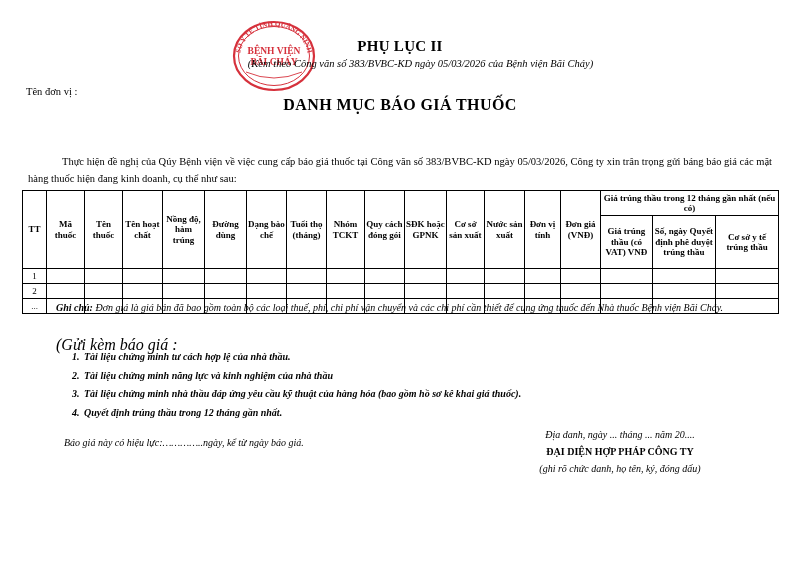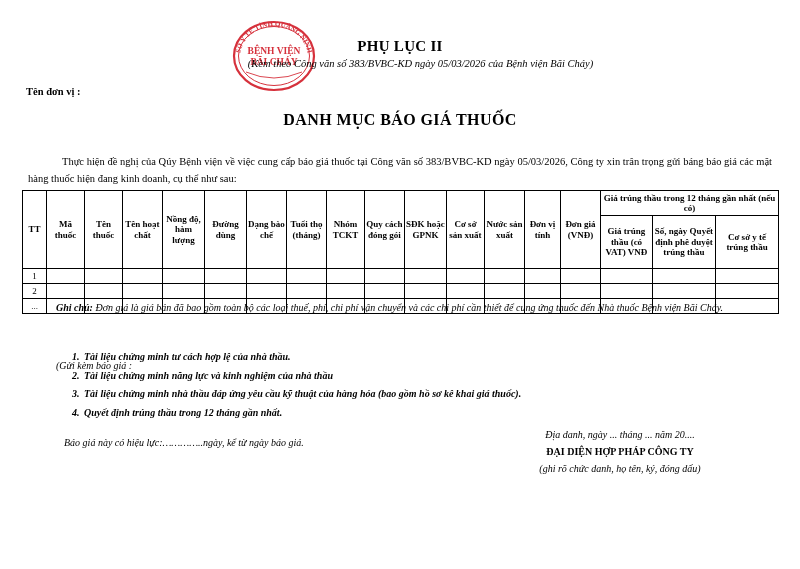--- a/index.html
+++ b/index.html
@@ -52,28 +52,28 @@
     font-style: italic;
     margin-top: 3px;
     padding-left: 41px;
   }
 
   .party-block {
     position: absolute;
     left: 26px;
     top: 84px;
     font-size: 10.5px;
-    font-weight: bold;
+    font-weight: normal;
     line-height: 1.55;
   }
 
   .main-title {
     position: absolute;
     left: 0;
-    top: 111px;
+    top: 96px;
     width: 800px;
     text-align: center;
     font-size: 16px;
     font-weight: bold;
     letter-spacing: .4px;
   }
   .kinh-gui {
     position: absolute;
     left: 0;
     top: 136px;
@@ -132,23 +132,22 @@
     font-style: italic;
     line-height: 1.55;
     text-align: justify;
   }
   .note b { font-style: italic; font-weight: bold; }
 
   .attach-title {
     position: absolute;
     left: 56px;
     top: 336px;
-    font-size: 10px;
-    font-style: italic;
-    margin-top: 24px;
+    font-size: 16px;
+    font-style: italic;
   }
   ol.attach {
     position: absolute;
     left: 56px;
     top: 348px;
     width: 700px;
     margin: 0;
     padding-left: 26px;
     font-size: 10px;
     font-style: italic;
@@ -237,21 +236,21 @@
         <col style="width:52px">
           <col style="width:63px">
           <col style="width:63px">
       </colgroup>
       <thead>
         <tr>
           <th rowspan="2" class="hdr-tall">TT</th>
           <th rowspan="2">Mã thuốc</th>
           <th rowspan="2">Tên thuốc</th>
           <th rowspan="2">Tên hoạt chất</th>
-          <th rowspan="2">Nồng độ, hàm lượng</th>
+          <th rowspan="2">Nồng độ, hàm trúng</th>
           <th rowspan="2">Đường dùng</th>
           <th rowspan="2">Dạng bào chế</th>
           <th rowspan="2">Tuổi thọ (tháng)</th>
           <th rowspan="2">Nhóm TCKT</th>
           <th rowspan="2">Quy cách đóng gói</th>
           <th rowspan="2">SĐK hoặc GPNK</th>
           <th rowspan="2">Cơ sở sản xuất</th>
           <th rowspan="2">Nước sản xuất</th>
           <th rowspan="2">Đơn vị tính</th>
           <th rowspan="2">Đơn giá (VNĐ)</th>

